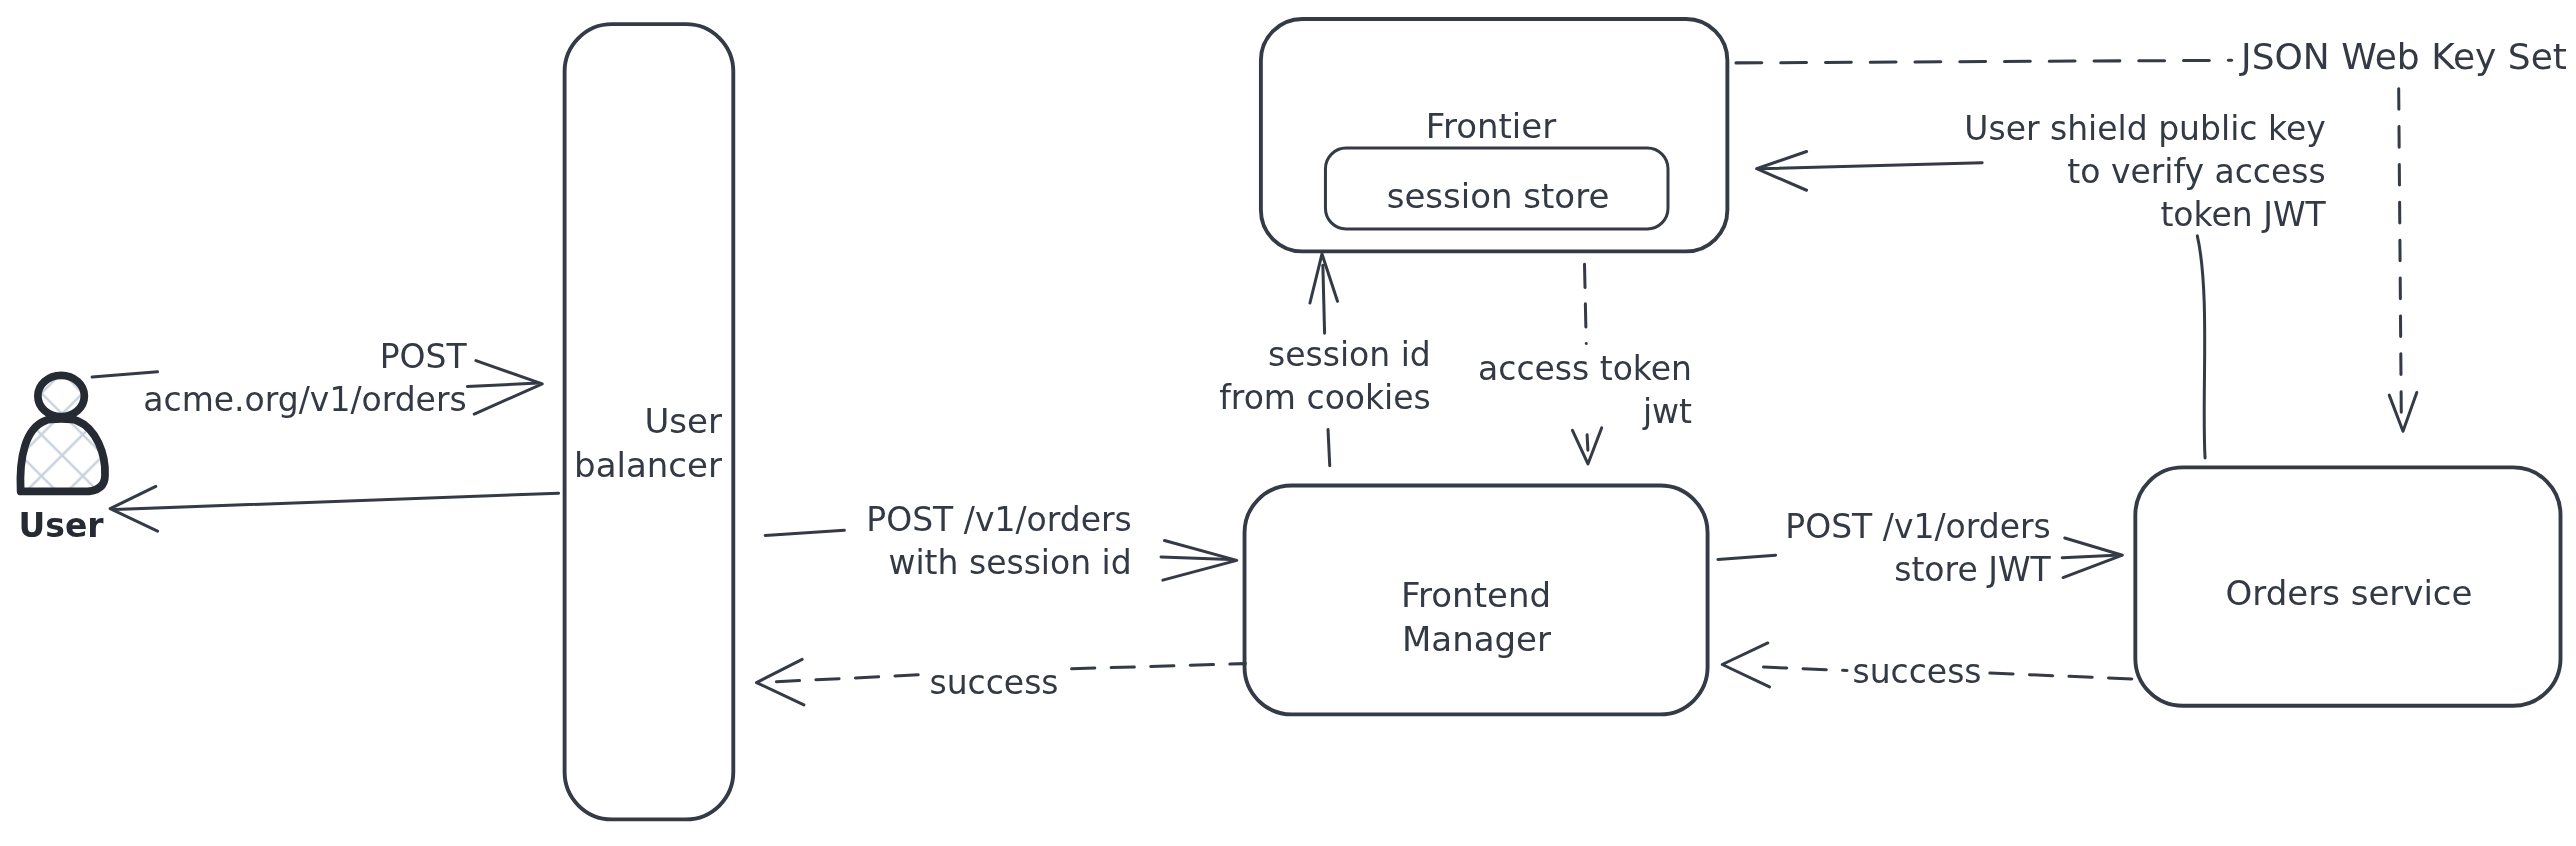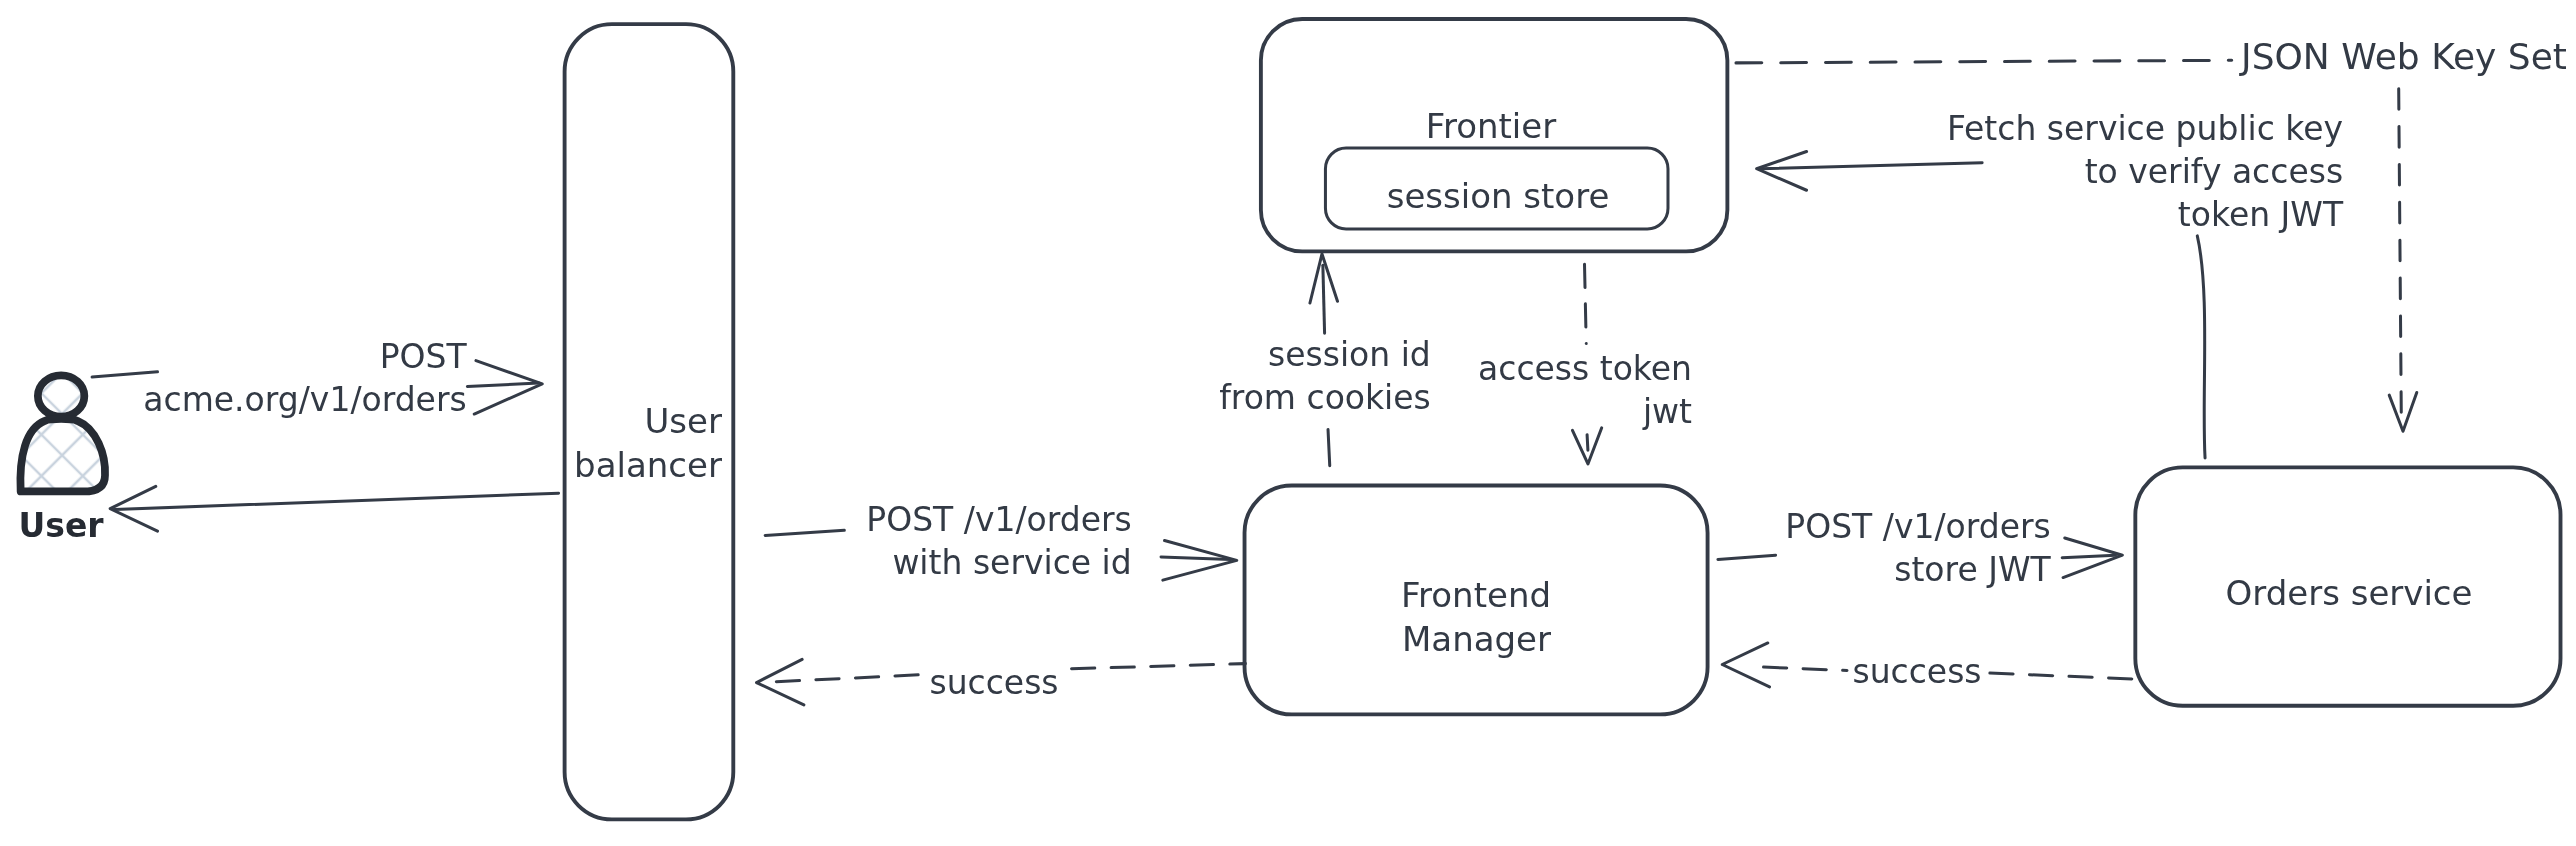--- a/index.html
+++ b/index.html
@@ -108,21 +108,21 @@
 
   <div class="lbl jwks" style="left:2404px;top:57px">JSON Web Key Set</div>
 
   <div class="lbl" style="left:305px;top:379px">
     <div class="ln">POST</div>
     <div class="ln">acme.org/v1/orders</div>
   </div>
 
   <div class="lbl" style="left:999px;top:542px">
     <div class="ln">POST /v1/orders</div>
-    <div class="ln">with service id</div>
+    <div class="ln">with session id</div>
   </div>
 
   <div class="lbl" style="left:994px;top:683px">success</div>
 
   <div class="lbl" style="left:1325px;top:377px">
     <div class="ln">session id</div>
     <div class="ln">from cookies</div>
   </div>
 
   <div class="lbl" style="left:1585px;top:391px">
@@ -131,19 +131,19 @@
   </div>
 
   <div class="lbl" style="left:1918px;top:549px">
     <div class="ln">POST /v1/orders</div>
     <div class="ln">store JWT</div>
   </div>
 
   <div class="lbl" style="left:1917px;top:672px">success</div>
 
   <div class="lbl" style="left:2145px;top:172px">
-    <div class="ln">Fetch service public key</div>
+    <div class="ln">User shield public key</div>
     <div class="ln">to verify access</div>
     <div class="ln">token JWT</div>
   </div>
 
 </div>
 
 
 </body></html>

